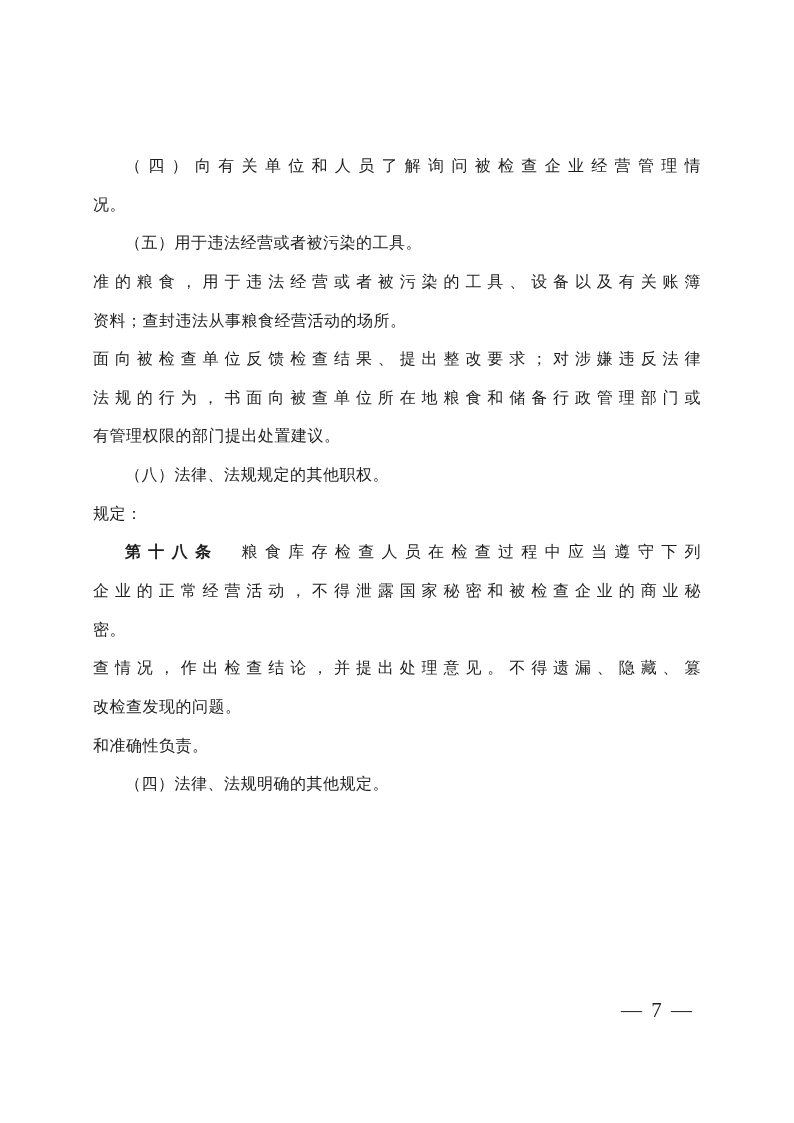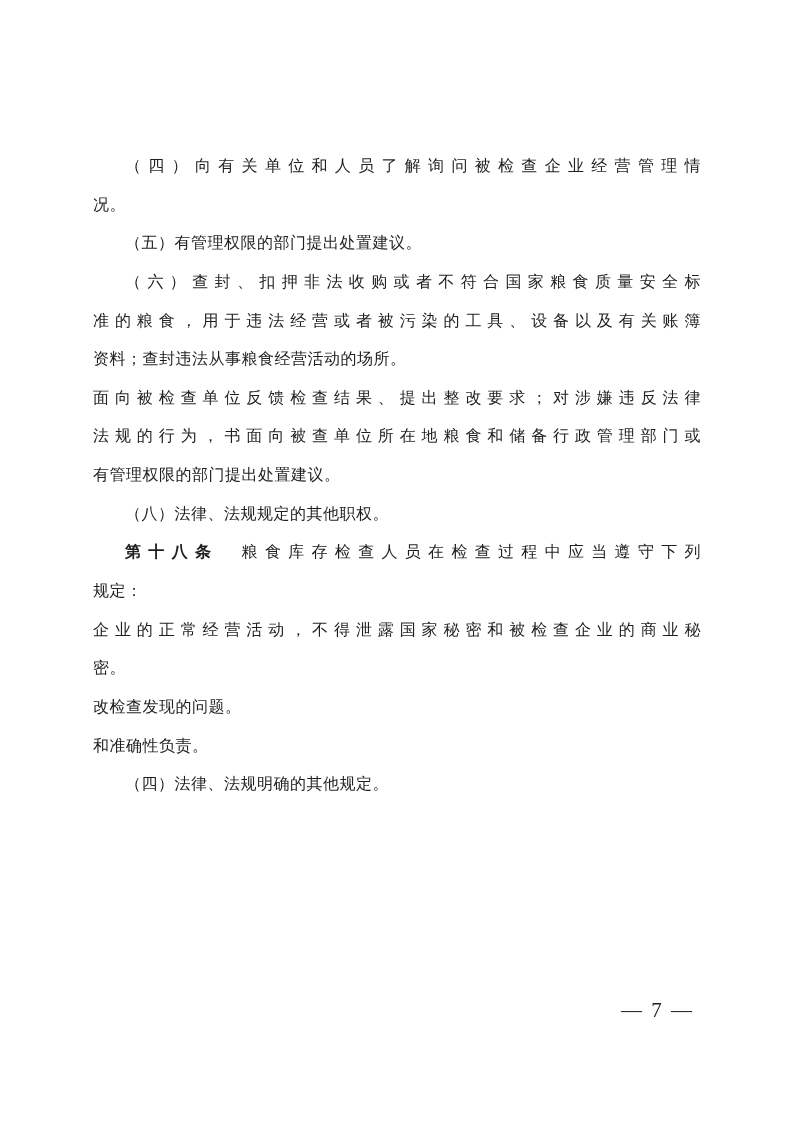--- a/index.html
+++ b/index.html
@@ -51,30 +51,30 @@
     color: #1f1f1f;
   }
 </style>
 </head>
 <body>
 
 <div class="page">
   <div class="text-block" id="text-block">
       <div class="line indent fill"><span>（四）向有关单位和人员了解询问被检查企业经营管理情</span></div>
       <div class="line"><span>况。</span></div>
-      <div class="line indent"><span>（五）有管理权限的部门提出处置建议。</span></div>
-      <div class="line indent fill"><span>（六）查封、扣押非法收购或者不符合国家粮食质量安全标</span></div>
+      <div class="line indent"><span>（五）用于违法经营或者被污染的工具。</span></div>
       <div class="line fill"><span>准的粮食，用于违法经营或者被污染的工具、设备以及有关账簿</span></div>
       <div class="line"><span>资料；查封违法从事粮食经营活动的场所。</span></div>
       <div class="line fill"><span>面向被检查单位反馈检查结果、提出整改要求；对涉嫌违反法律</span></div>
       <div class="line fill"><span>法规的行为，书面向被查单位所在地粮食和储备行政管理部门或</span></div>
       <div class="line"><span>有管理权限的部门提出处置建议。</span></div>
       <div class="line indent"><span>（八）法律、法规规定的其他职权。</span></div>
+      <div class="line"><span>规定：</span></div>
       <div class="line indent fill"><span class="bold">第十八条</span><span>　粮食库存检查人员在检查过程中应当遵守下列</span></div>
-      <div class="line"><span>规定：</span></div>
       <div class="line fill"><span>企业的正常经营活动，不得泄露国家秘密和被检查企业的商业秘</span></div>
       <div class="line"><span>密。</span></div>
+      <div class="line fill"><span>查情况，作出检查结论，并提出处理意见。不得遗漏、隐藏、篡</span></div>
       <div class="line"><span>改检查发现的问题。</span></div>
       <div class="line"><span>和准确性负责。</span></div>
       <div class="line indent"><span>（四）法律、法规明确的其他规定。</span></div>
     </div>
   <div class="page-number">— 7 —</div>
 </div>
 
 </body></html>

